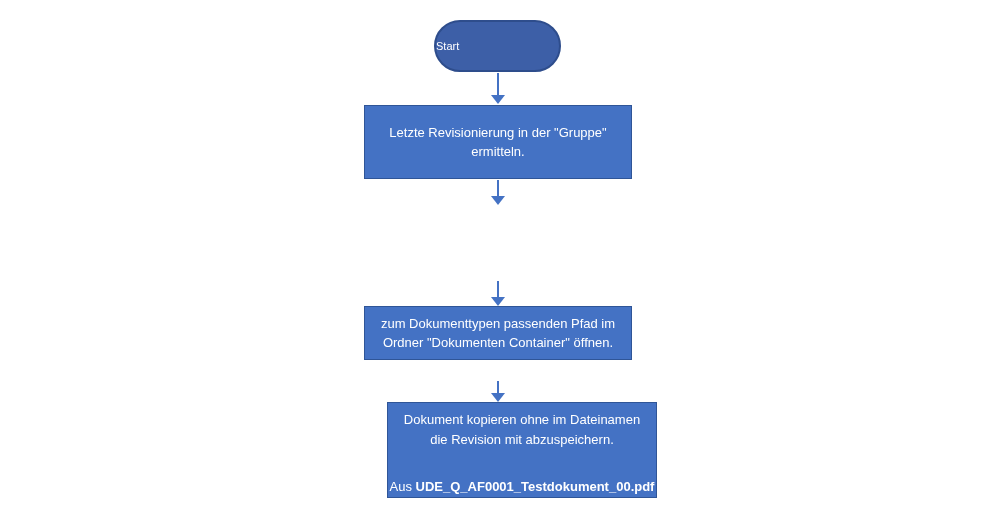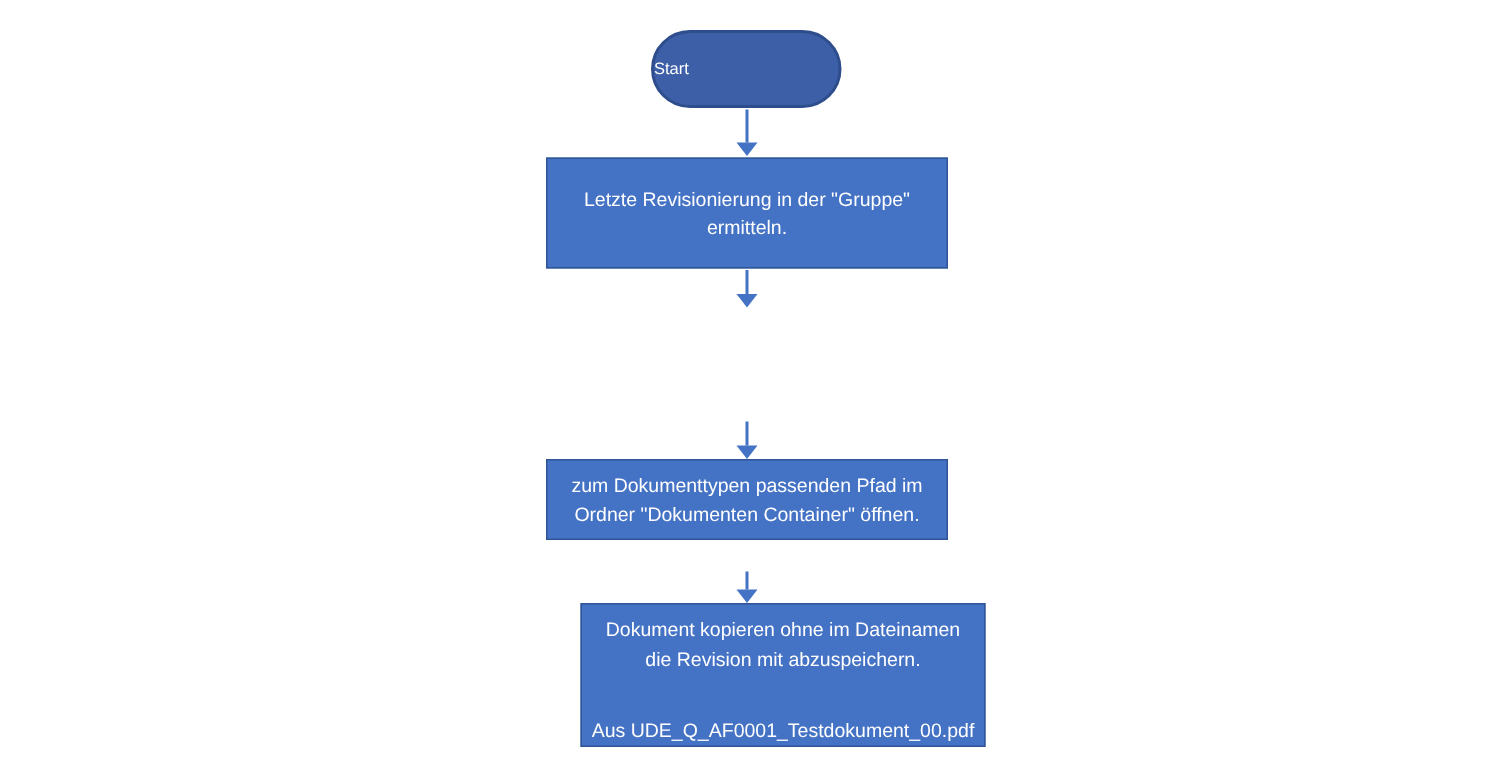--- a/index.html
+++ b/index.html
@@ -51,21 +51,21 @@
   }
   .box-1 { top: 105px; height: 74px; }
   .box-2 { top: 205px; height: 77px; }
   .box-3 { top: 306px; height: 54px; }
   .box-4 { left: 363px; top: 402px; height: 96px; width: 270px; justify-content: space-between; padding-top: 7px; margin-left: 24px; }
   .example-line {
     white-space: pre;
     line-height: 1.45;
   }
   .example-line.first { margin-top: 12px; }
-  .example-line b { font-weight: normal; }
+  .example-line b { font-weight: bold; }
   .arrow {
     position: absolute;
     left: 490px;
     width: 16px;
     display: flex;
     flex-direction: column;
     align-items: center;
   }
   .arrow-1 { top: 73px;  height: 31px; }
   .arrow-2 { top: 180px; height: 25px; }

